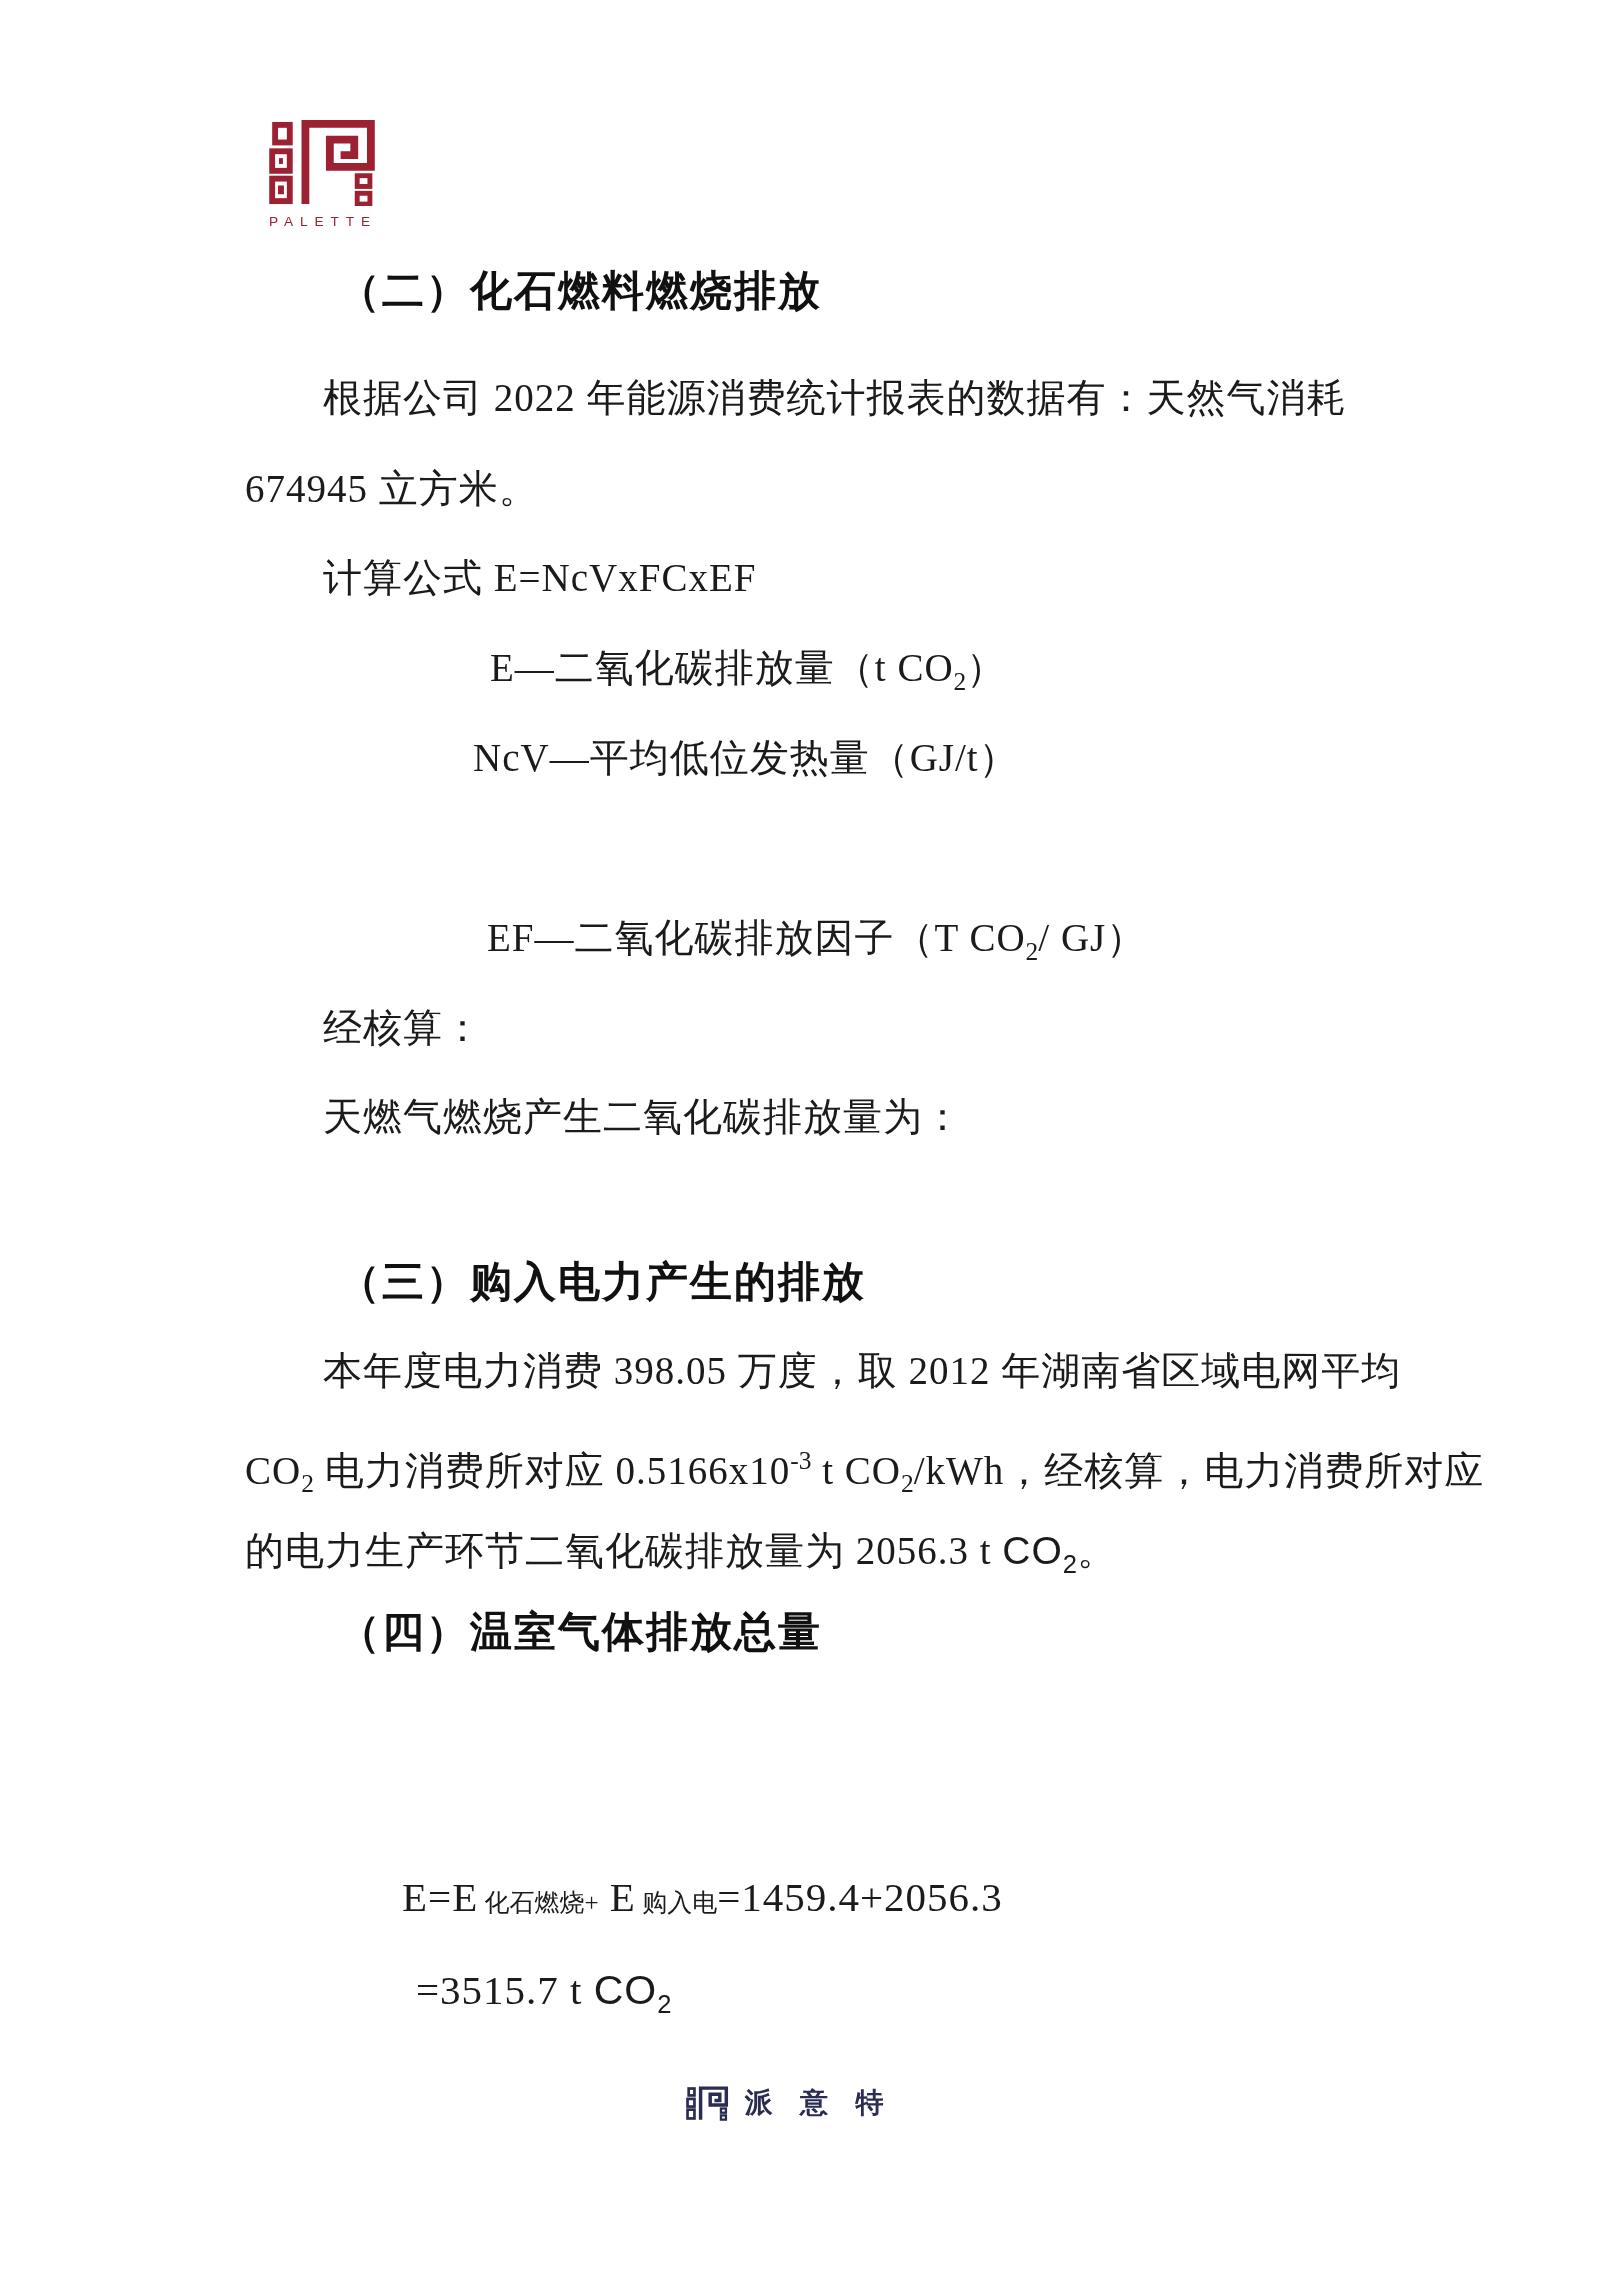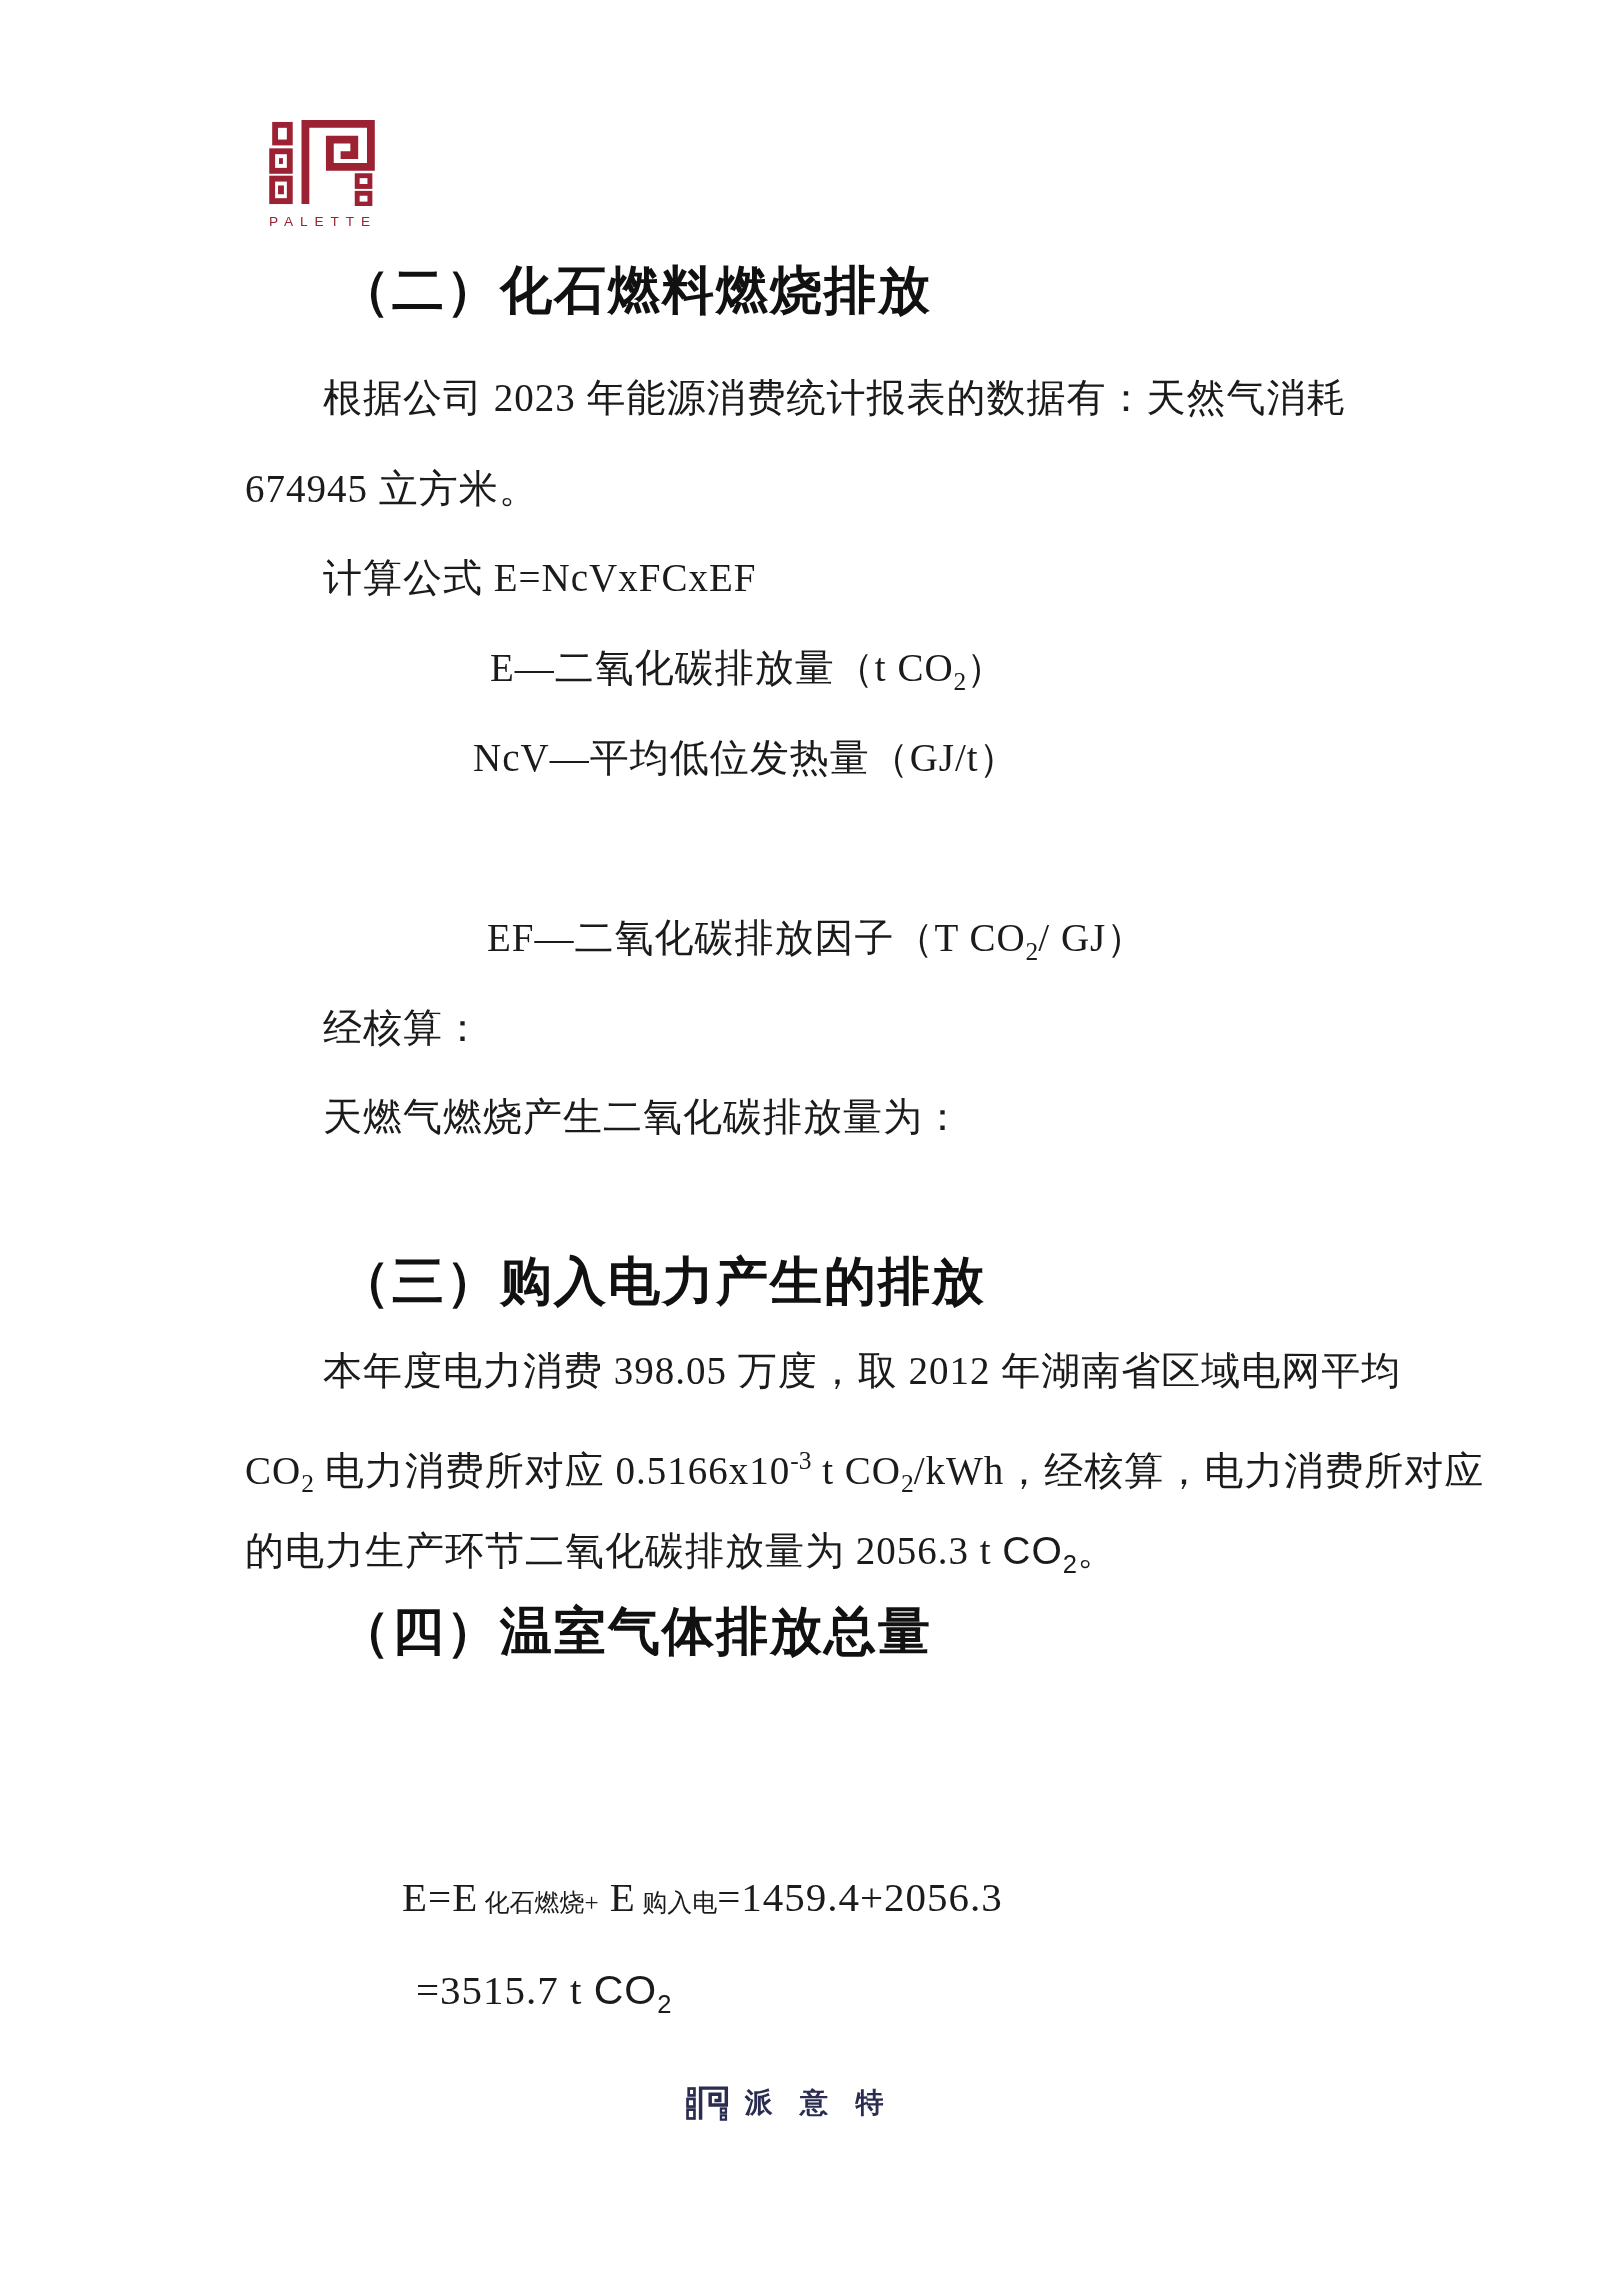--- a/index.html
+++ b/index.html
@@ -15,21 +15,21 @@
   .line{
     position:absolute;
     font-size:39px;
     line-height:47px;
     white-space:nowrap;
     letter-spacing:1px;
   }
   .heading{
     font-family:"Liberation Sans","DejaVu Sans",sans-serif;
     font-weight:bold;
-    font-size:52px;
+    font-size:42px;
     letter-spacing:2px;
     color:#111111;
   }
   .formula{font-size:41px;}
   .sub{font-size:25.5px;vertical-align:-8.8px;letter-spacing:0;}
   .sup{font-size:25.5px;vertical-align:14.7px;letter-spacing:0;}
   .small{font-size:25px;letter-spacing:0;}
   .sans{font-family:"Liberation Sans","DejaVu Sans",sans-serif;}
   
   .brand{
@@ -75,21 +75,21 @@
       <rect x="10" y="67" width="6" height="9" fill="currentColor" stroke="none"></rect>
       <path d="M38 86 L38 4 L105 4 L105 48 L63 48 L63 20 L88 20 L88 36 L74 36" stroke-width="8"></path>
       <rect x="91" y="57" width="13" height="11" stroke-width="5"></rect>
       <rect x="91" y="75" width="13" height="11" stroke-width="5"></rect>
     </svg>
     <div class="wordmark">PALETTE</div>
   </div>
 
   <div class="line heading" style="left:338px;top:267px;">（二）化石燃料燃烧排放</div>
 
-  <div class="line" style="left:323px;top:374px;">根据公司 2023 年能源消费统计报表的数据有：天然气消耗</div>
+  <div class="line" style="left:323px;top:374px;">根据公司 2022 年能源消费统计报表的数据有：天然气消耗</div>
   <div class="line" style="left:245px;top:465px;">674945 立方米。</div>
   <div class="line" style="left:323px;top:554px;">计算公式 E=NcVxFCxEF</div>
 
   <div class="line" style="left:490px;top:644px;"><span>E—二氧化碳排放量（t CO</span><span class="sub">2</span><span>）</span></div>
 
   <div class="line" style="left:473px;top:734px;">NcV—平均低位发热量（GJ/t）</div>
 
   <div class="line" style="left:487px;top:914px;"><span>EF—二氧化碳排放因子（T CO</span><span class="sub">2</span><span>/ GJ）</span></div>
 
   <div class="line" style="left:323px;top:1004px;">经核算：</div>

